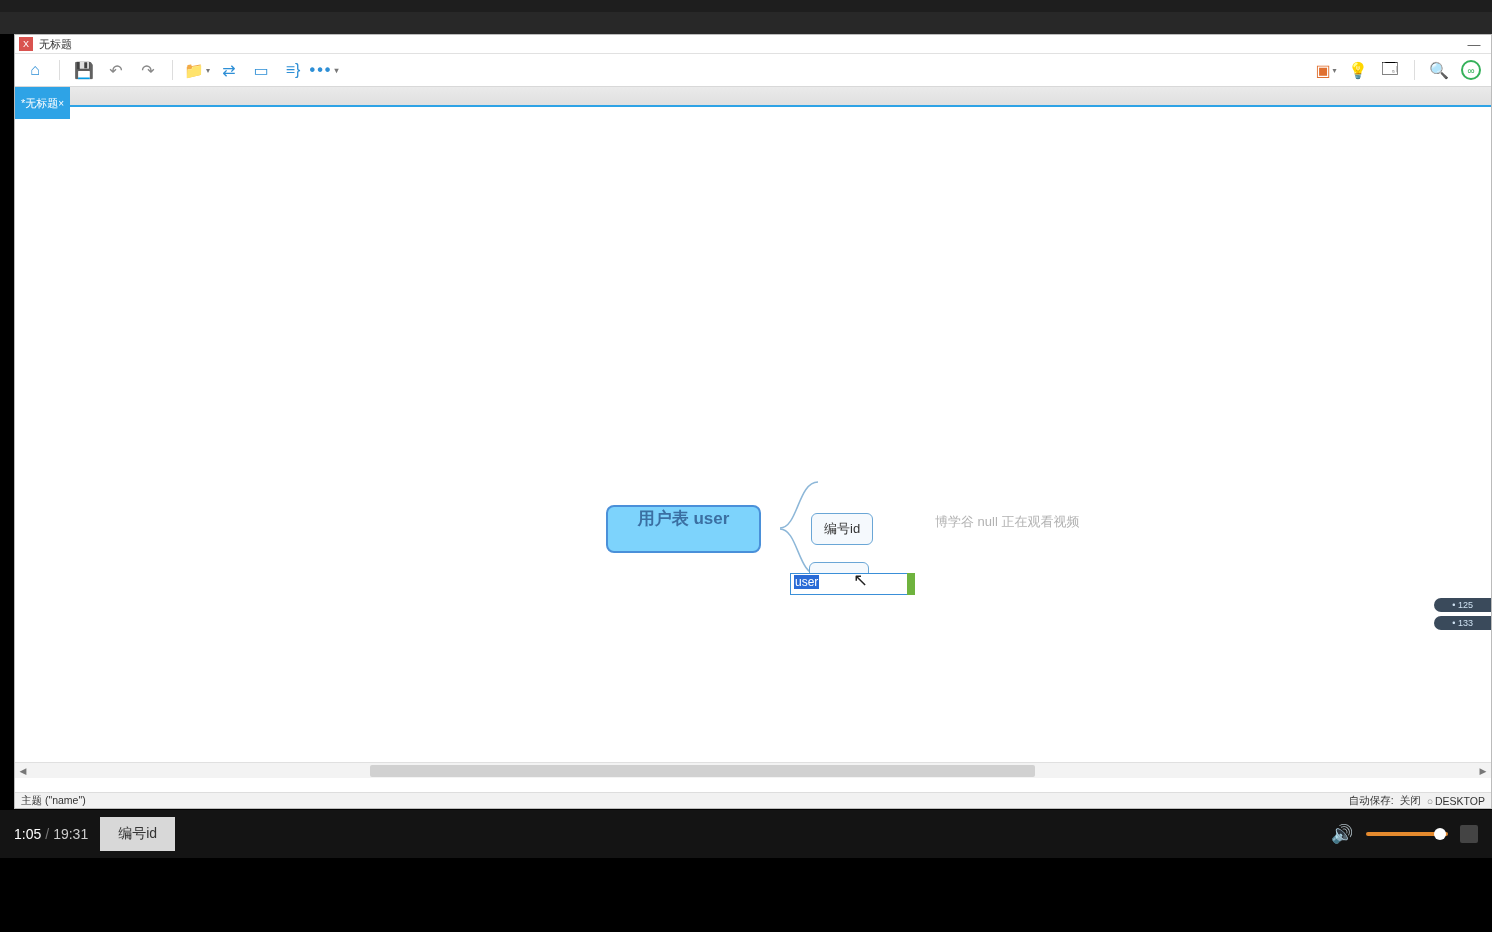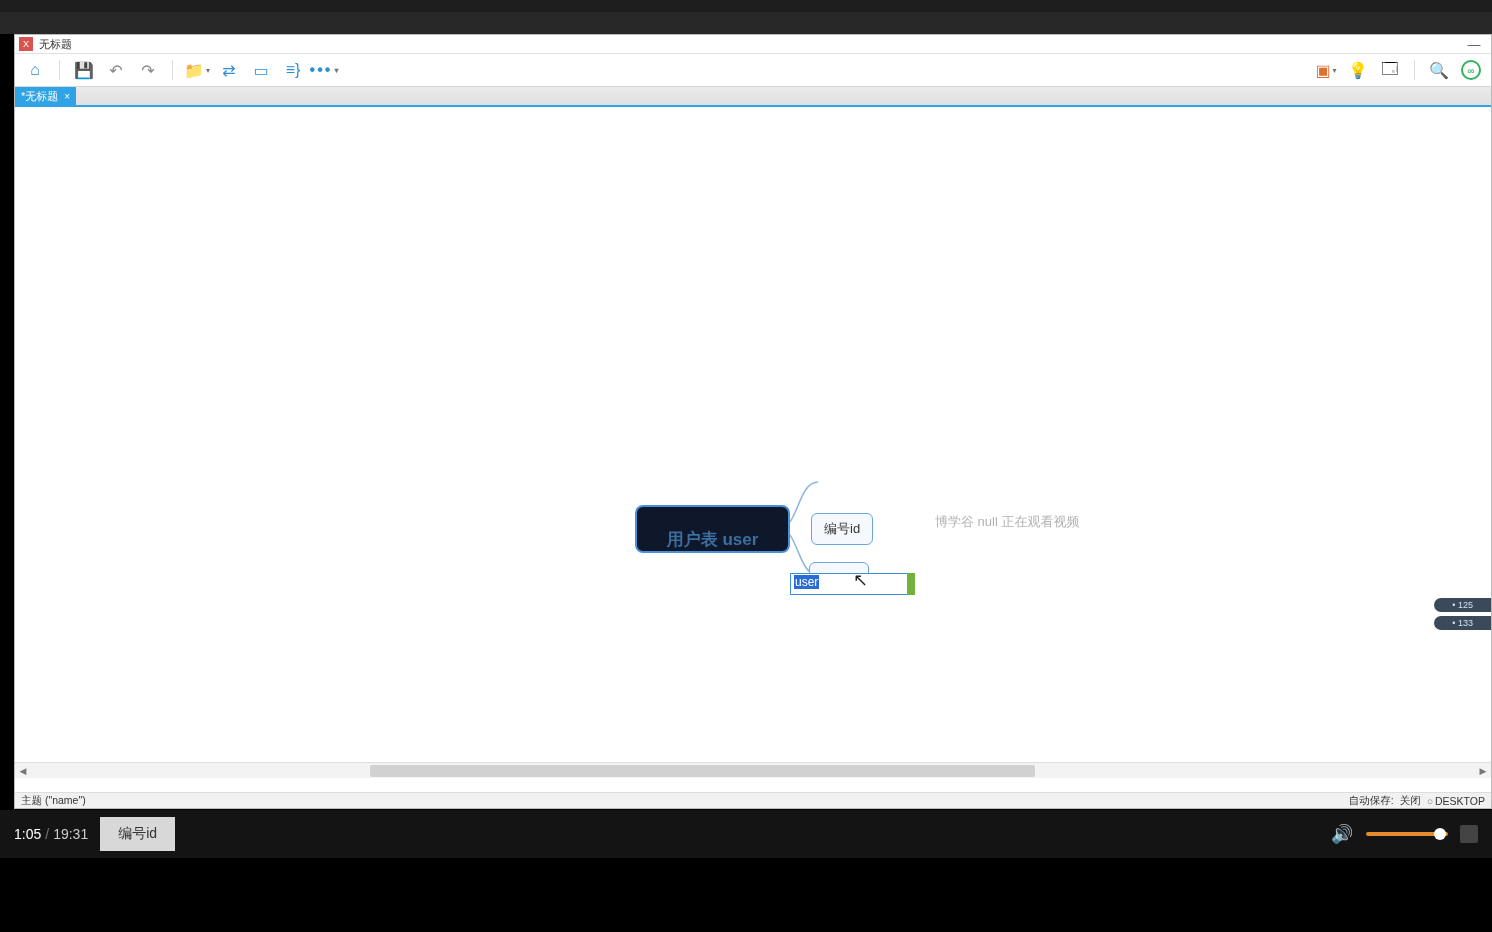--- a/index.html
+++ b/index.html
@@ -24,28 +24,28 @@
 
 
 .toolbar { height:34px; border-top:1px solid #e1e1e1; border-bottom:1px solid #d8d8d8; display:flex; align-items:center; padding:0 6px; gap:4px; }
 .toolbar .tbtn { width:28px; height:26px; display:flex; align-items:center; justify-content:center; border-radius:3px; font-size:16px; }
 .toolbar .sep { width:1px; height:20px; background:#ddd; margin:0 6px; }
 .toolbar .dpd::after { content:"▾"; font-size:8px; margin-left:2px; color:#777; }
 .toolbar .rspace { flex:1; }
 
 
 .doctabs { height:20px; background:linear-gradient(#eaeaea,#e0e0e0); border-bottom:2px solid #2ea3e6; display:flex; }
-.doctab { background:#2ea3e6; color:#fff; font-size:11px; padding:2px 6px; display:flex; align-items:center; gap:6px; }
+.doctab { background:#2ea3e6; color:#fff; font-size:11px; padding:16px 6px; display:flex; align-items:center; }
 .doctab .x { font-size:10px; }
 
 
 .canvas-wrap { position:absolute; left:0; right:0; top:90px; bottom:46px; background:#fff; overflow:hidden; }
 
 
-.node-central { position:absolute; left:620px; top:380px; width:155px; height:48px; border:2px solid #4a90d9; border-radius:8px; background:#0f172a; display:flex; align-items:flex-end; justify-content:center; font-size:17px; font-weight:600; color:#3b6fa2; }
+.node-central { position:absolute; left:591px; top:380px; width:155px; height:48px; border:2px solid #4a90d9; border-radius:8px; background:#7dd3fc; display:flex; align-items:flex-start; justify-content:center; font-size:17px; font-weight:600; color:#3b6fa2; }
 .node-child { position:absolute; border:1px solid #6aa6d6; border-radius:6px; background:#f5f9fd; padding:6px 12px; font-size:13px; color:#333; }
 .node-child.id { left:796px; top:345px;margin-top:43px; }
 .node-child.editing { left:794px; top:437px; width:60px; height:30px; background:#f5f9fd; }
 .edit-input { position:absolute; left:775px; top:448px; width:120px; height:22px; border:1px solid #3a8fd8; background:#fff; font-size:12px; padding:1px 3px; }
 .edit-input .sel { background:#2a6bd6; color:#fff; padding:0 1px; }
 .edit-handle { position:absolute; left:892px; top:448px; width:8px; height:22px; background:#6fb33e; }
 
 .watermark { position:absolute; left:920px; top:388px; font-size:13px; color:#b2b2b2; }
 
 

